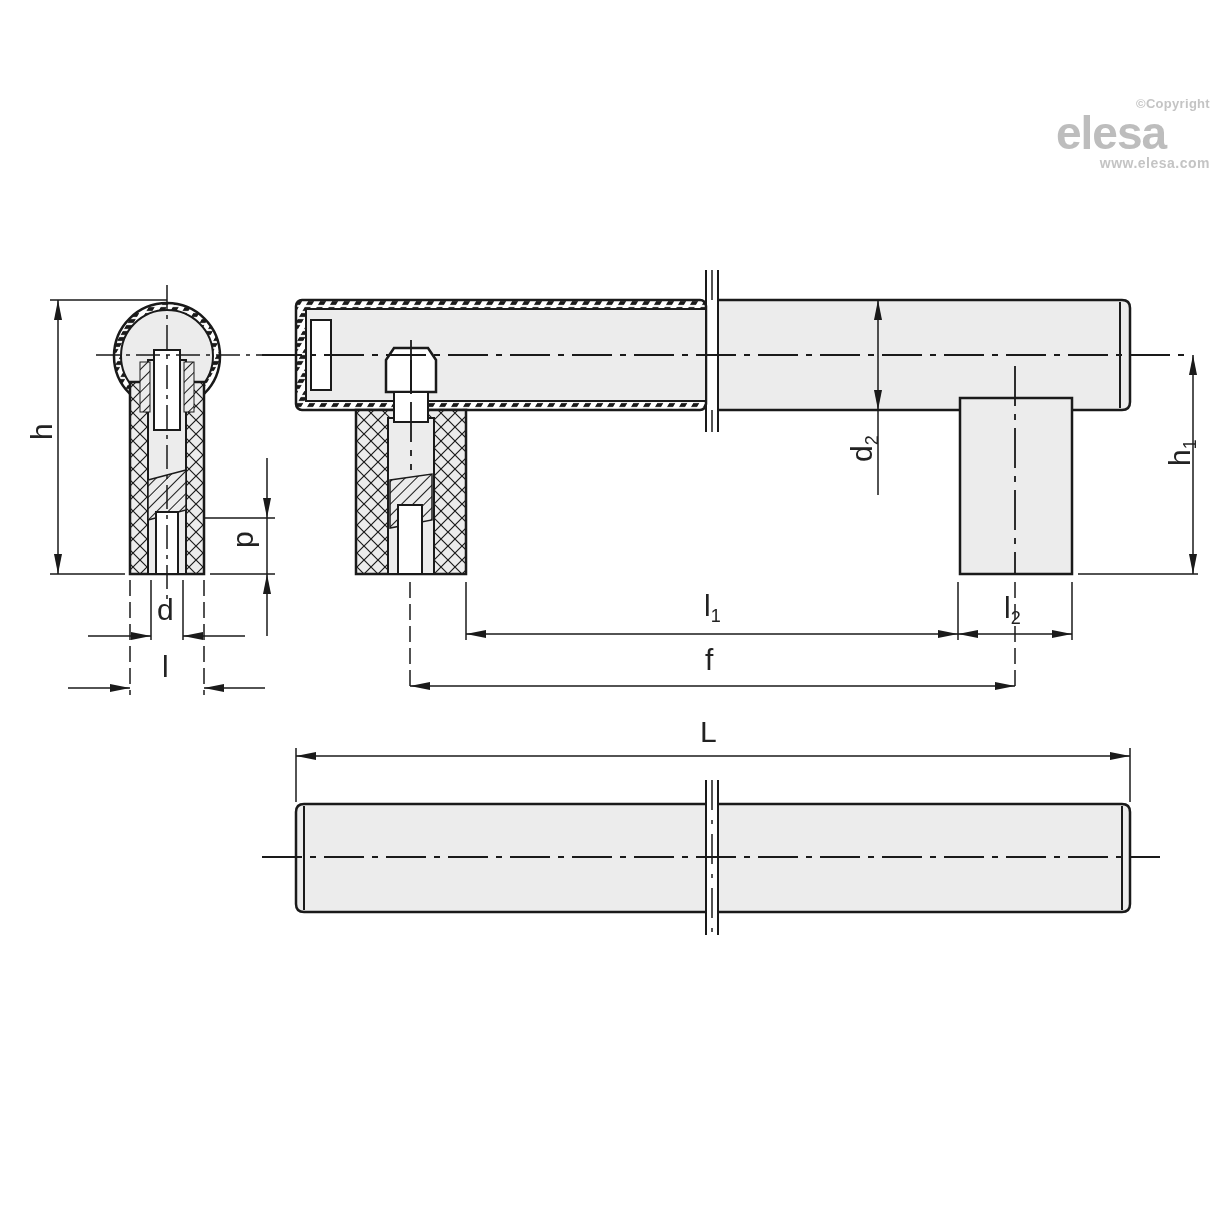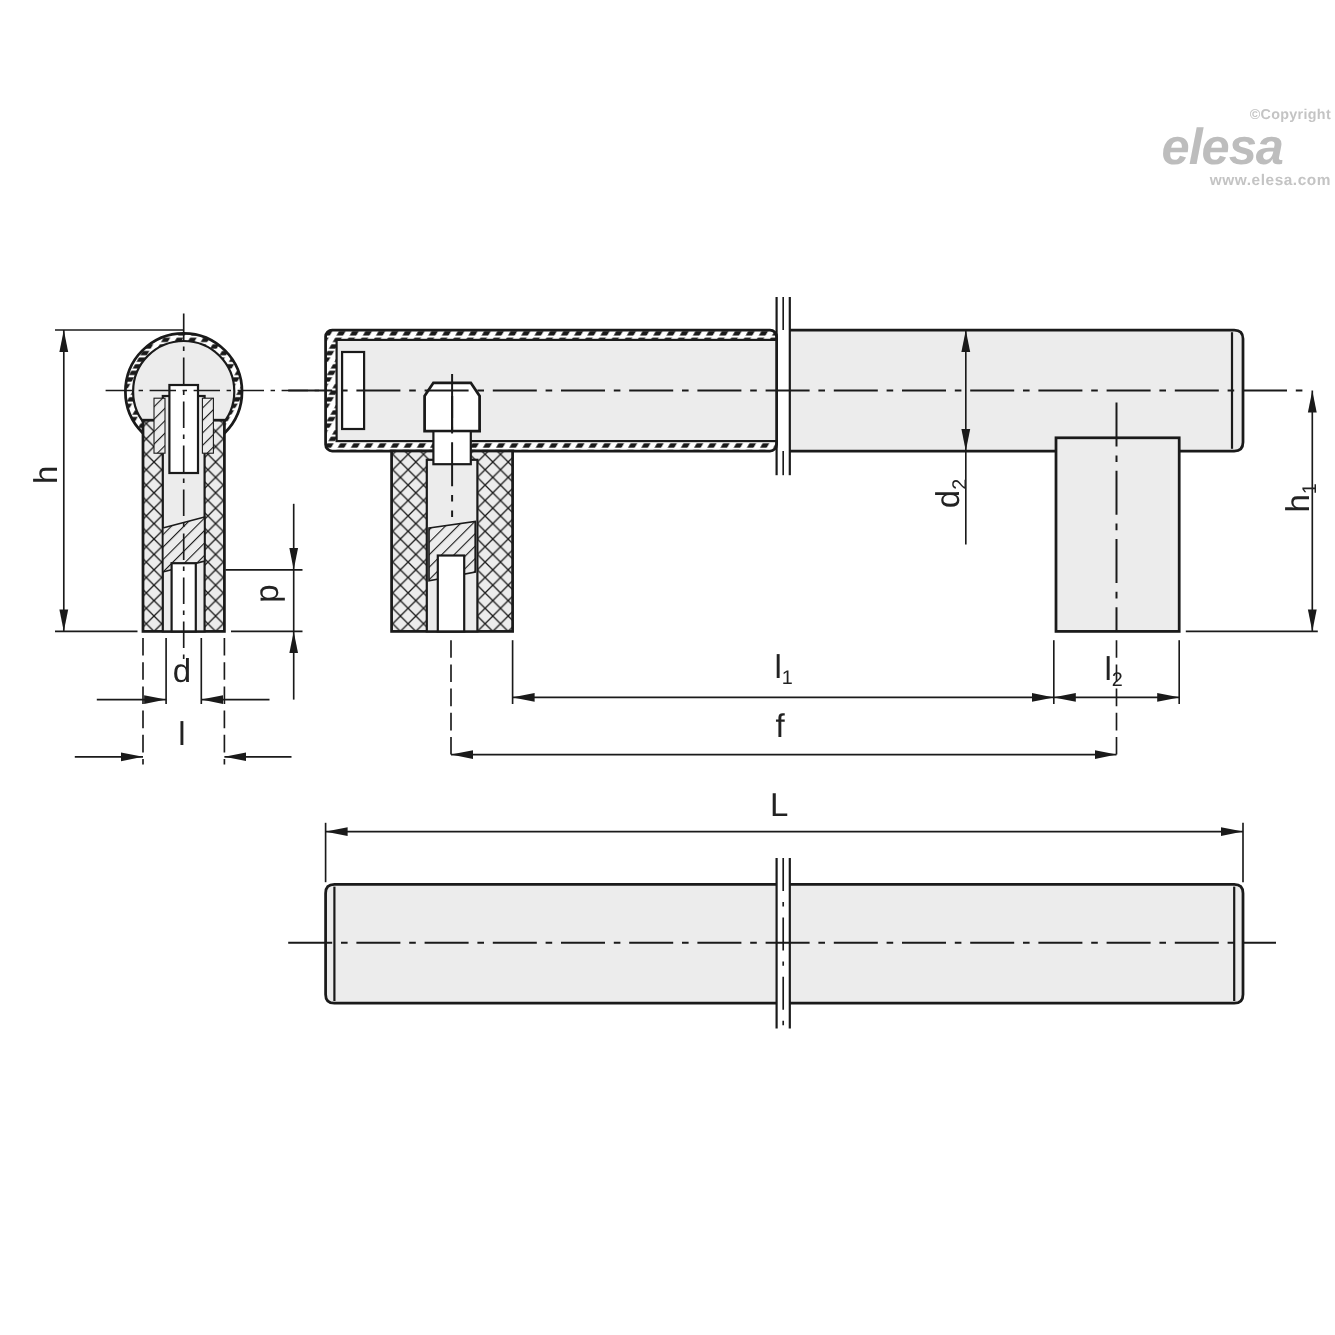--- a/index.html
+++ b/index.html
@@ -1,19 +1,19 @@
 <!DOCTYPE html>
 <html><head>
 <meta charset="utf-8">
 <style>
   html, body { margin:0; padding:0; background:#ffffff; }
   body { width:1214px; height:1214px; position:relative; overflow:hidden; font-family:"Liberation Sans", sans-serif; }
   .watermark { position:absolute; left:1040px; top:96px; width:170px; color:#c4c4c4; text-align:center; }
   .wm-copy { font-size:13px; font-weight:bold; letter-spacing:0.3px; text-align:right; padding-left:20px; }
-  .wm-brand { font-size:46px; font-weight:bold; line-height:44px; letter-spacing:-1px; color:#bdbdbd; text-align:left; padding-left:16px;font-style:italic; }
+  .wm-brand { font-size:46px; font-weight:bold; line-height:44px; letter-spacing:-1px; color:#bdbdbd; text-align:left; padding-left:16px; }
   .wm-url { font-size:14px; font-weight:bold; letter-spacing:0.5px; text-align:right; padding-left:18px; }
   svg.drawing { position:absolute; left:0; top:0; }
   .dimlabel { font-family:"Liberation Sans", sans-serif; font-size:30px; fill:#222; }
   .sub { font-size:18px; }
 </style>
 </head>
 <body>
 
 <div class="watermark">
   <div class="wm-copy">©Copyright</div>

